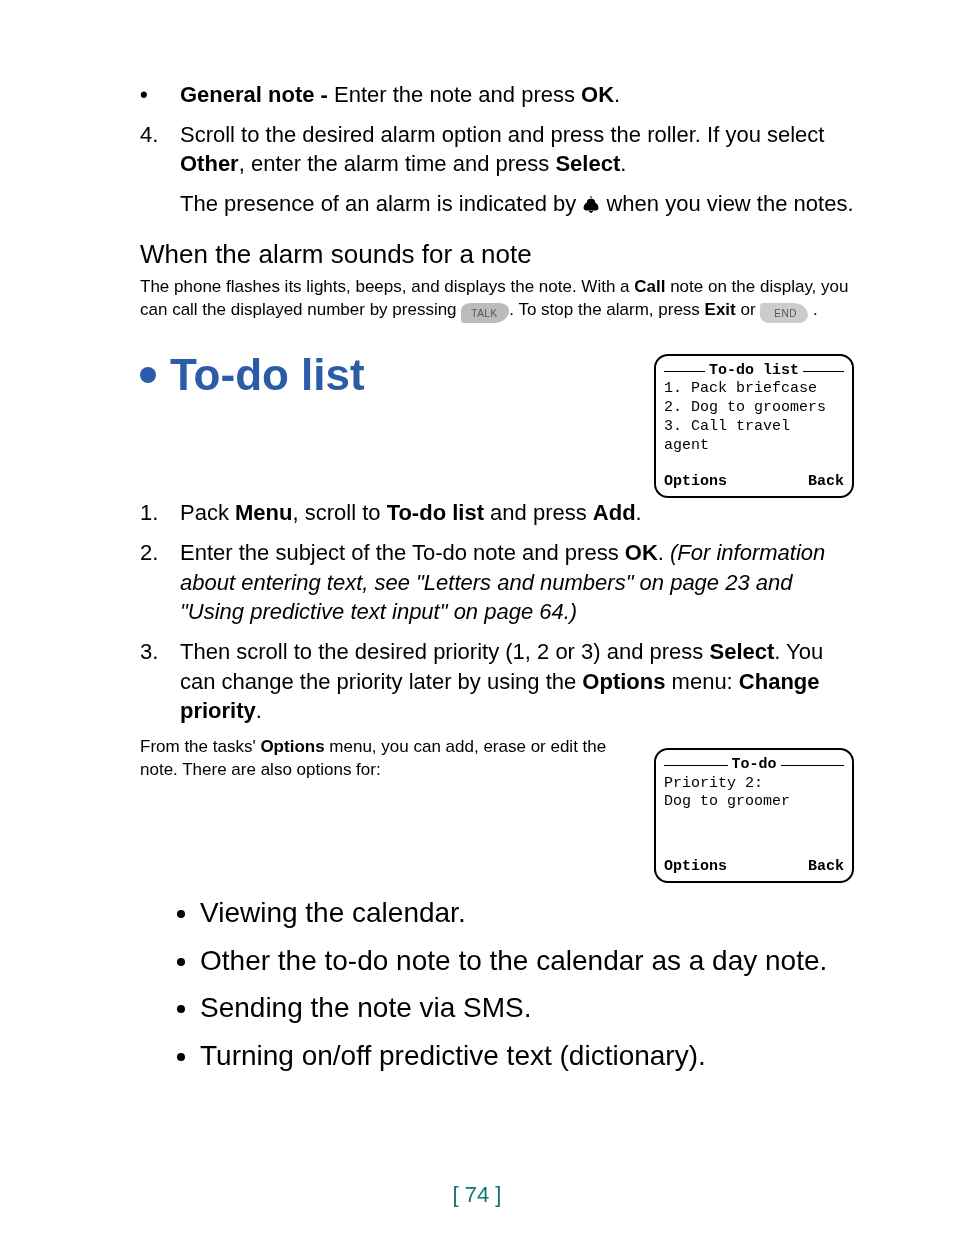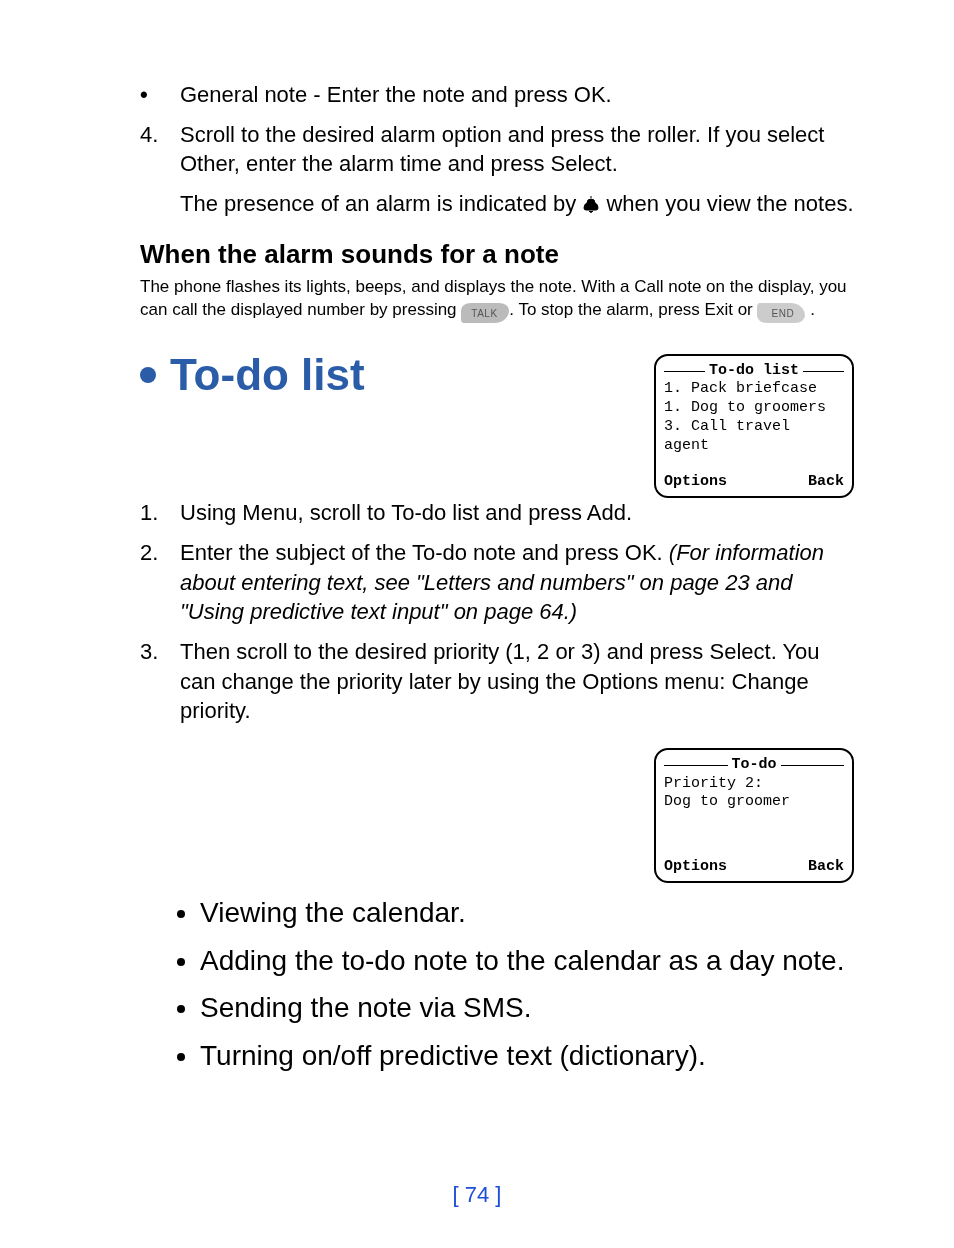--- a/index.html
+++ b/index.html
@@ -38,21 +38,21 @@
     flex: 1;
   }
   .indent {
     margin-left: 40px;
     font-size: 22px;
     line-height: 1.35;
     margin-bottom: 20px;
   }
   h3.sub {
     font-size: 26px;
-    font-weight: bold;
+    font-weight: normal;
     margin: 18px 0 6px 0;
   }
   .section-title {
     color: #2a5ca8;
     font-size: 44px;
     font-weight: bold;
     margin: 28px 0 6px 0;
     display: flex;
     align-items: center;
   }
@@ -62,29 +62,29 @@
     border-radius: 50%;
     background: #2a5ca8;
     margin-right: 14px;
     display: inline-block;
   }
   .para {
     font-size: 17px;
     line-height: 1.35;
     margin: 4px 0 10px 0;
   }
-  .b { font-weight: normal; margin-top: 24px; }
+  .b { font-weight: bold; margin-top: 24px; }
   .i { font-style: italic; }
   .pagenum {
     position: absolute;
     bottom: 40px;
     left: 0;
     width: 100%;
     text-align: center;
-    color: #1d4ed8;
+    color: #0f766e;
     font-size: 22px;
   }
   
   .phone {
     border: 2px solid #000;
     border-radius: 14px;
     width: 200px;
     padding: 6px 8px 4px 8px;
     box-sizing: border-box;
     background: #fff;
@@ -205,39 +205,39 @@
   </div>
 
   <div class="clearfix">
     <div class="phone float-right-1">
       <div class="title-rule">
         <span class="line"></span>
         <span class="t">To-do list</span>
         <span class="line"></span>
       </div>
       <div>1.  Pack briefcase</div>
-      <div>1.  Dog to groomers</div>
+      <div>2.  Dog to groomers</div>
       <div>3.  Call travel agent</div>
       <div class="soft">
         <span>Options</span>
         <span>Back</span>
       </div>
     </div>
 
     <div class="section-title">
       <span class="dot"></span>
       <span>To-do list</span>
     </div>
 
   </div>
 
   <div class="bullet-line">
     <div class="num">1.</div>
     <div class="content">
-      <span>Using </span><span class="b">Menu</span><span>, scroll to </span><span class="b">To-do list</span><span> and press </span><span class="b">Add</span><span>.</span>
+      <span>Pack </span><span class="b">Menu</span><span>, scroll to </span><span class="b">To-do list</span><span> and press </span><span class="b">Add</span><span>.</span>
     </div>
   </div>
 
   <div class="bullet-line">
     <div class="num">2.</div>
     <div class="content">
       <span>Enter the subject of the To-do note and press </span><span class="b">OK</span><span>. </span><span class="i">(For information about entering text, see "Letters and numbers" on page 23 and "Using predictive text input" on page 64.)</span>
     </div>
   </div>
 
@@ -257,24 +257,27 @@
       </div>
       <div>Priority 2:</div>
       <div>Dog to groomer</div>
       <div style="height:28px"></div>
       <div class="soft">
         <span>Options</span>
         <span>Back</span>
       </div>
     </div>
 
+    <div class="para">
+      <span>From the tasks' </span><span class="b">Options</span><span> menu, you can add, erase or edit the note. There are also options for:</span>
+    </div>
   </div>
 
   <ul class="opts">
     <li>Viewing the calendar.</li>
-    <li>Adding the to-do note to the calendar as a day note.</li>
+    <li>Other the to-do note to the calendar as a day note.</li>
     <li>Sending the note via SMS.</li>
     <li>Turning on/off predictive text (dictionary).</li>
   </ul>
 
 </div>
 
 <div class="pagenum">[ 74 ]</div>
 
 </body></html>

